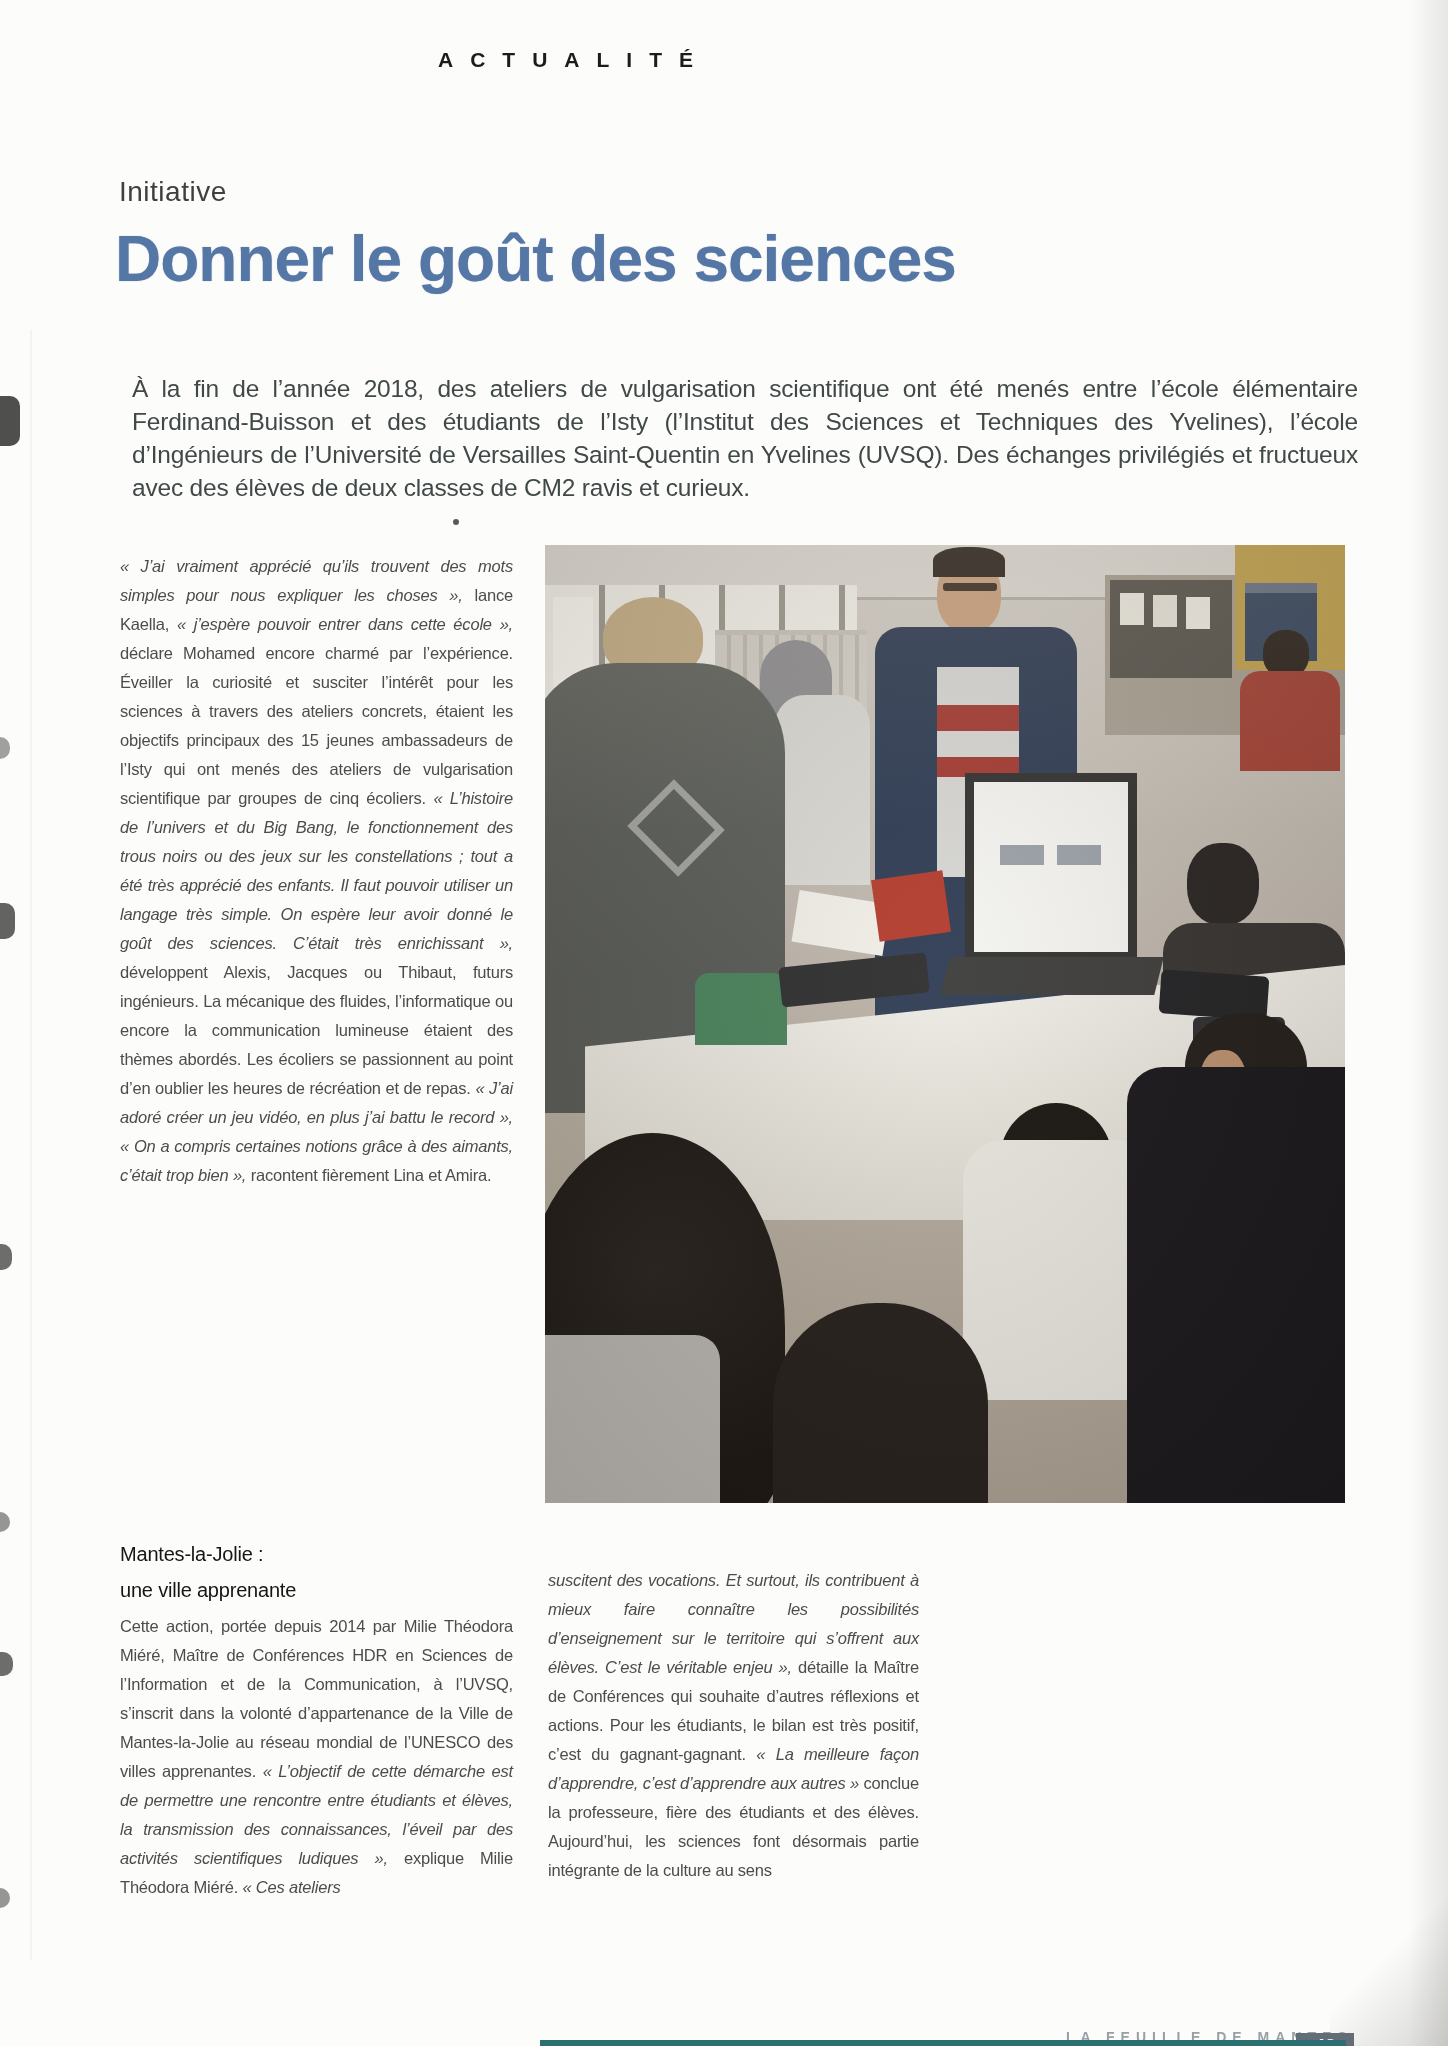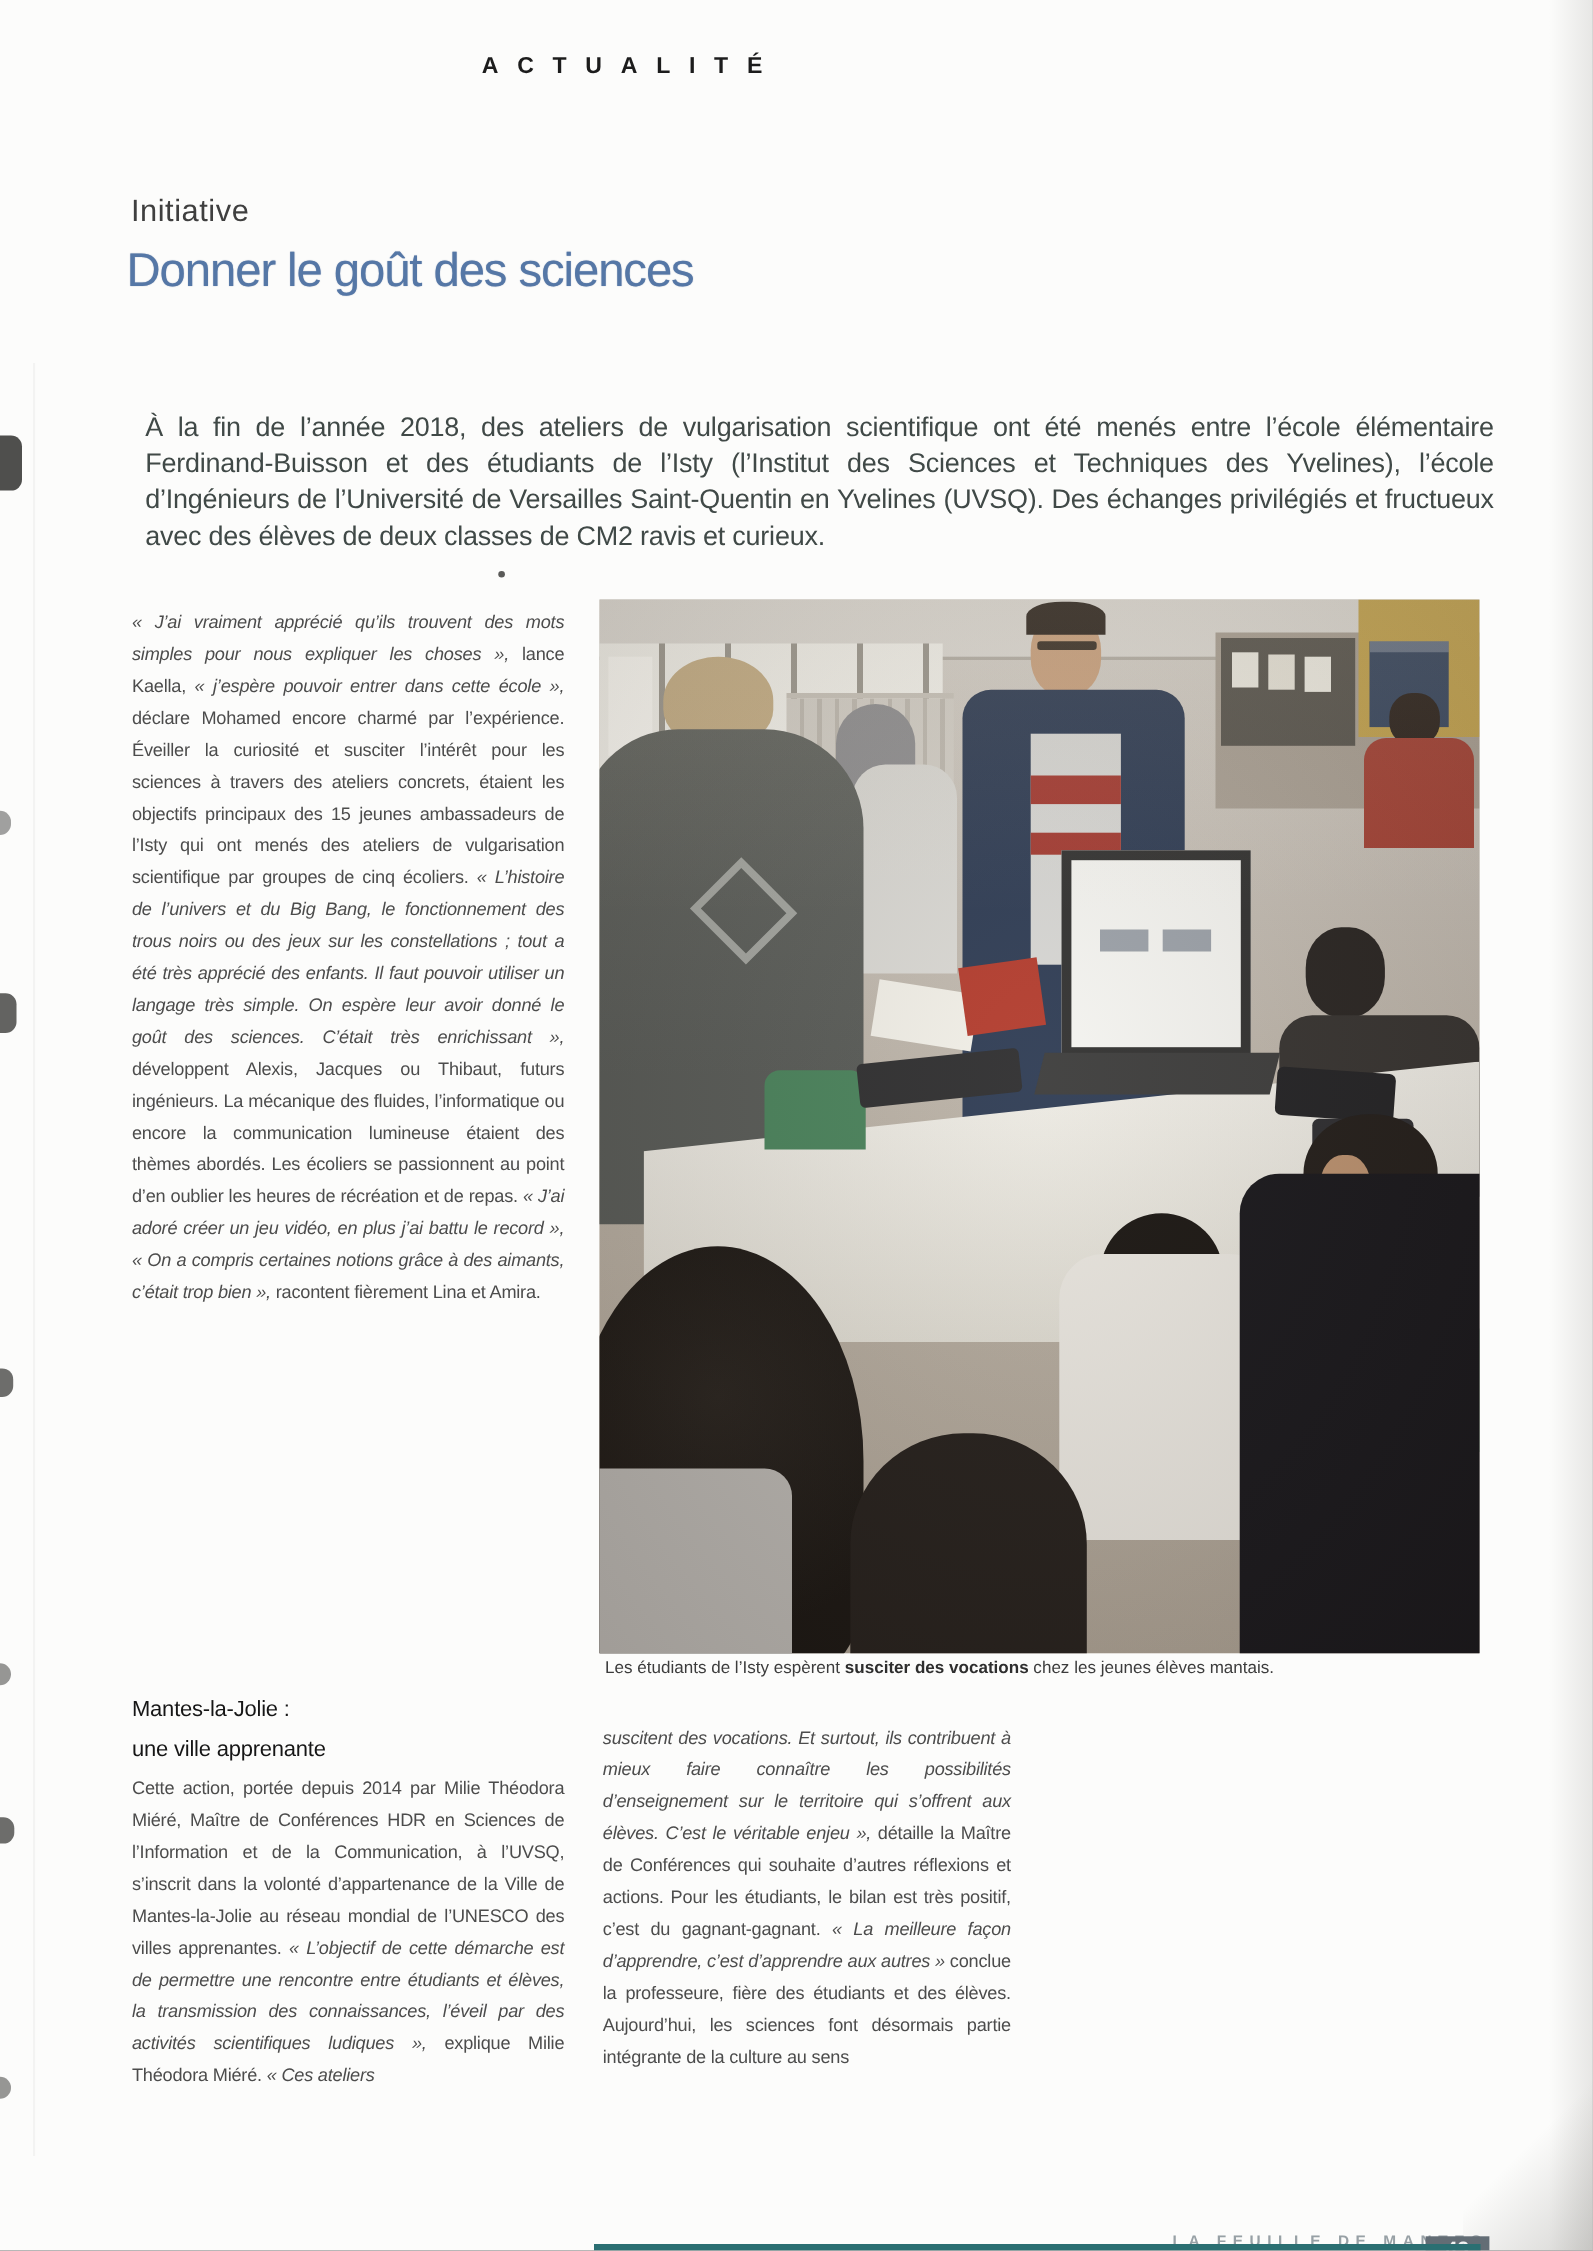--- a/index.html
+++ b/index.html
@@ -15,21 +15,21 @@
     background:linear-gradient(to right,rgba(115,113,108,0),rgba(115,113,108,.28));}
   .scan-corner{position:absolute;right:0;bottom:0;width:150px;height:190px;
     background:linear-gradient(135deg,rgba(100,98,92,0) 45%,rgba(100,98,92,.30));}
   .scan-crease{position:absolute;left:30px;top:330px;width:2px;height:1630px;background:rgba(0,0,0,.035);}
   .scan-mark{position:absolute;left:0;background:#30302e;border-radius:0 10px 10px 0;}
   .scan-speck{position:absolute;width:6px;height:6px;border-radius:50%;background:#5a5a58;}
   
   .section-label{position:absolute;left:438px;top:48px;font-size:21px;font-weight:bold;
     letter-spacing:17px;color:#1c1c1c;}
   .kicker{position:absolute;left:119px;top:176px;font-size:28px;color:#3f3f3f;letter-spacing:.5px;}
-  .title{position:absolute;left:115px;top:222px;margin:0;font-size:43px;font-weight:normal;
+  .title{position:absolute;left:115px;top:222px;margin:0;font-size:64px;font-weight:bold;
     letter-spacing:-1px;color:#5577a6;text-shadow:0 0 1px rgba(62,90,136,.55);}
   .lead{position:absolute;left:120px;top:360px;width:1226px;margin:12px;
     font-size:24.5px;line-height:33px;color:#404947;text-align:justify;letter-spacing:-.2px;}
   
   .body-col{position:absolute;text-align:justify;font-size:16.5px;line-height:29px;
     color:#4c4c4c;letter-spacing:-.2px;hyphens:auto;-webkit-hyphens:auto;}
   .run-i{font-style:italic;}
   .col-top-left{left:120px;top:552px;width:393px;}
   .col-bottom-1{left:120px;top:1612px;width:393px;}
   .col-bottom-2{left:548px;top:1566px;width:371px;}
@@ -137,21 +137,20 @@
     <div style="left:-30px;top:790px;width:205px;height:170px;background:#b5b2ae;border-radius:25px 25px 0 0;"></div>
     <div style="left:455px;top:558px;width:112px;height:112px;background:#16120f;border-radius:50%;"></div>
     <div style="left:418px;top:595px;width:195px;height:260px;background:#e7e4de;border-radius:40px 40px 0 0;"></div>
     <div style="left:640px;top:468px;width:122px;height:112px;background:#1f1a17;border-radius:48%;"></div>
     <div style="left:655px;top:505px;width:46px;height:62px;background:#b98f6d;border-radius:45%;"></div>
     <div style="left:582px;top:522px;width:230px;height:440px;background:#141318;border-radius:36px 0 0 0;"></div>
     <div style="left:228px;top:758px;width:215px;height:210px;background:#201b18;border-radius:48% 48% 0 0;"></div>
     <div class="ph-overlay"></div>
   </figure>
 
-  <p class="caption"><span>Les étudiants de l’Isty espèrent </span><strong>susciter des vocations</strong><span> chez les jeunes élèves mantais.</span></p>
 
   <div class="subhead">
     <div>Mantes-la-Jolie :</div>
     <div>une ville apprenante</div>
   </div>
   <div class="body-col col-bottom-1"><span class="run-r">Cette action, portée depuis 2014 par Milie Théodora Miéré, Maître de Conférences HDR en Sciences de l’Information et de la Communication, à l’UVSQ, s’inscrit dans la volonté d’appartenance de la Ville de Mantes-la-Jolie au réseau mondial de l’UNESCO des villes apprenantes. </span><span class="run-i">« L’objectif de cette démarche est de permettre une rencontre entre étudiants et élèves, la transmission des connaissances, l’éveil par des activités scientifiques ludiques », </span><span class="run-r">explique Milie Théodora Miéré.  </span><span class="run-i">« Ces ateliers</span></div>
   <div class="body-col col-bottom-2"><span class="run-i">suscitent des vocations. Et surtout, ils contribuent à mieux faire connaître les possibilités d’enseignement sur le territoire qui s’offrent aux élèves. C’est le véritable enjeu », </span><span class="run-r">détaille la Maître de Conférences qui souhaite d’autres réflexions et actions. Pour les étudiants, le bilan est très positif, c’est du gagnant-gagnant. </span><span class="run-i">« La meilleure façon d’apprendre, c’est d’apprendre aux autres » </span><span class="run-r">conclue la professeure, fière des étudiants et des élèves. Aujourd’hui, les sciences font désormais partie intégrante de la culture au sens</span></div>
 
 
   <div class="footer-text">LA FEUILLE DE MANTES</div>

